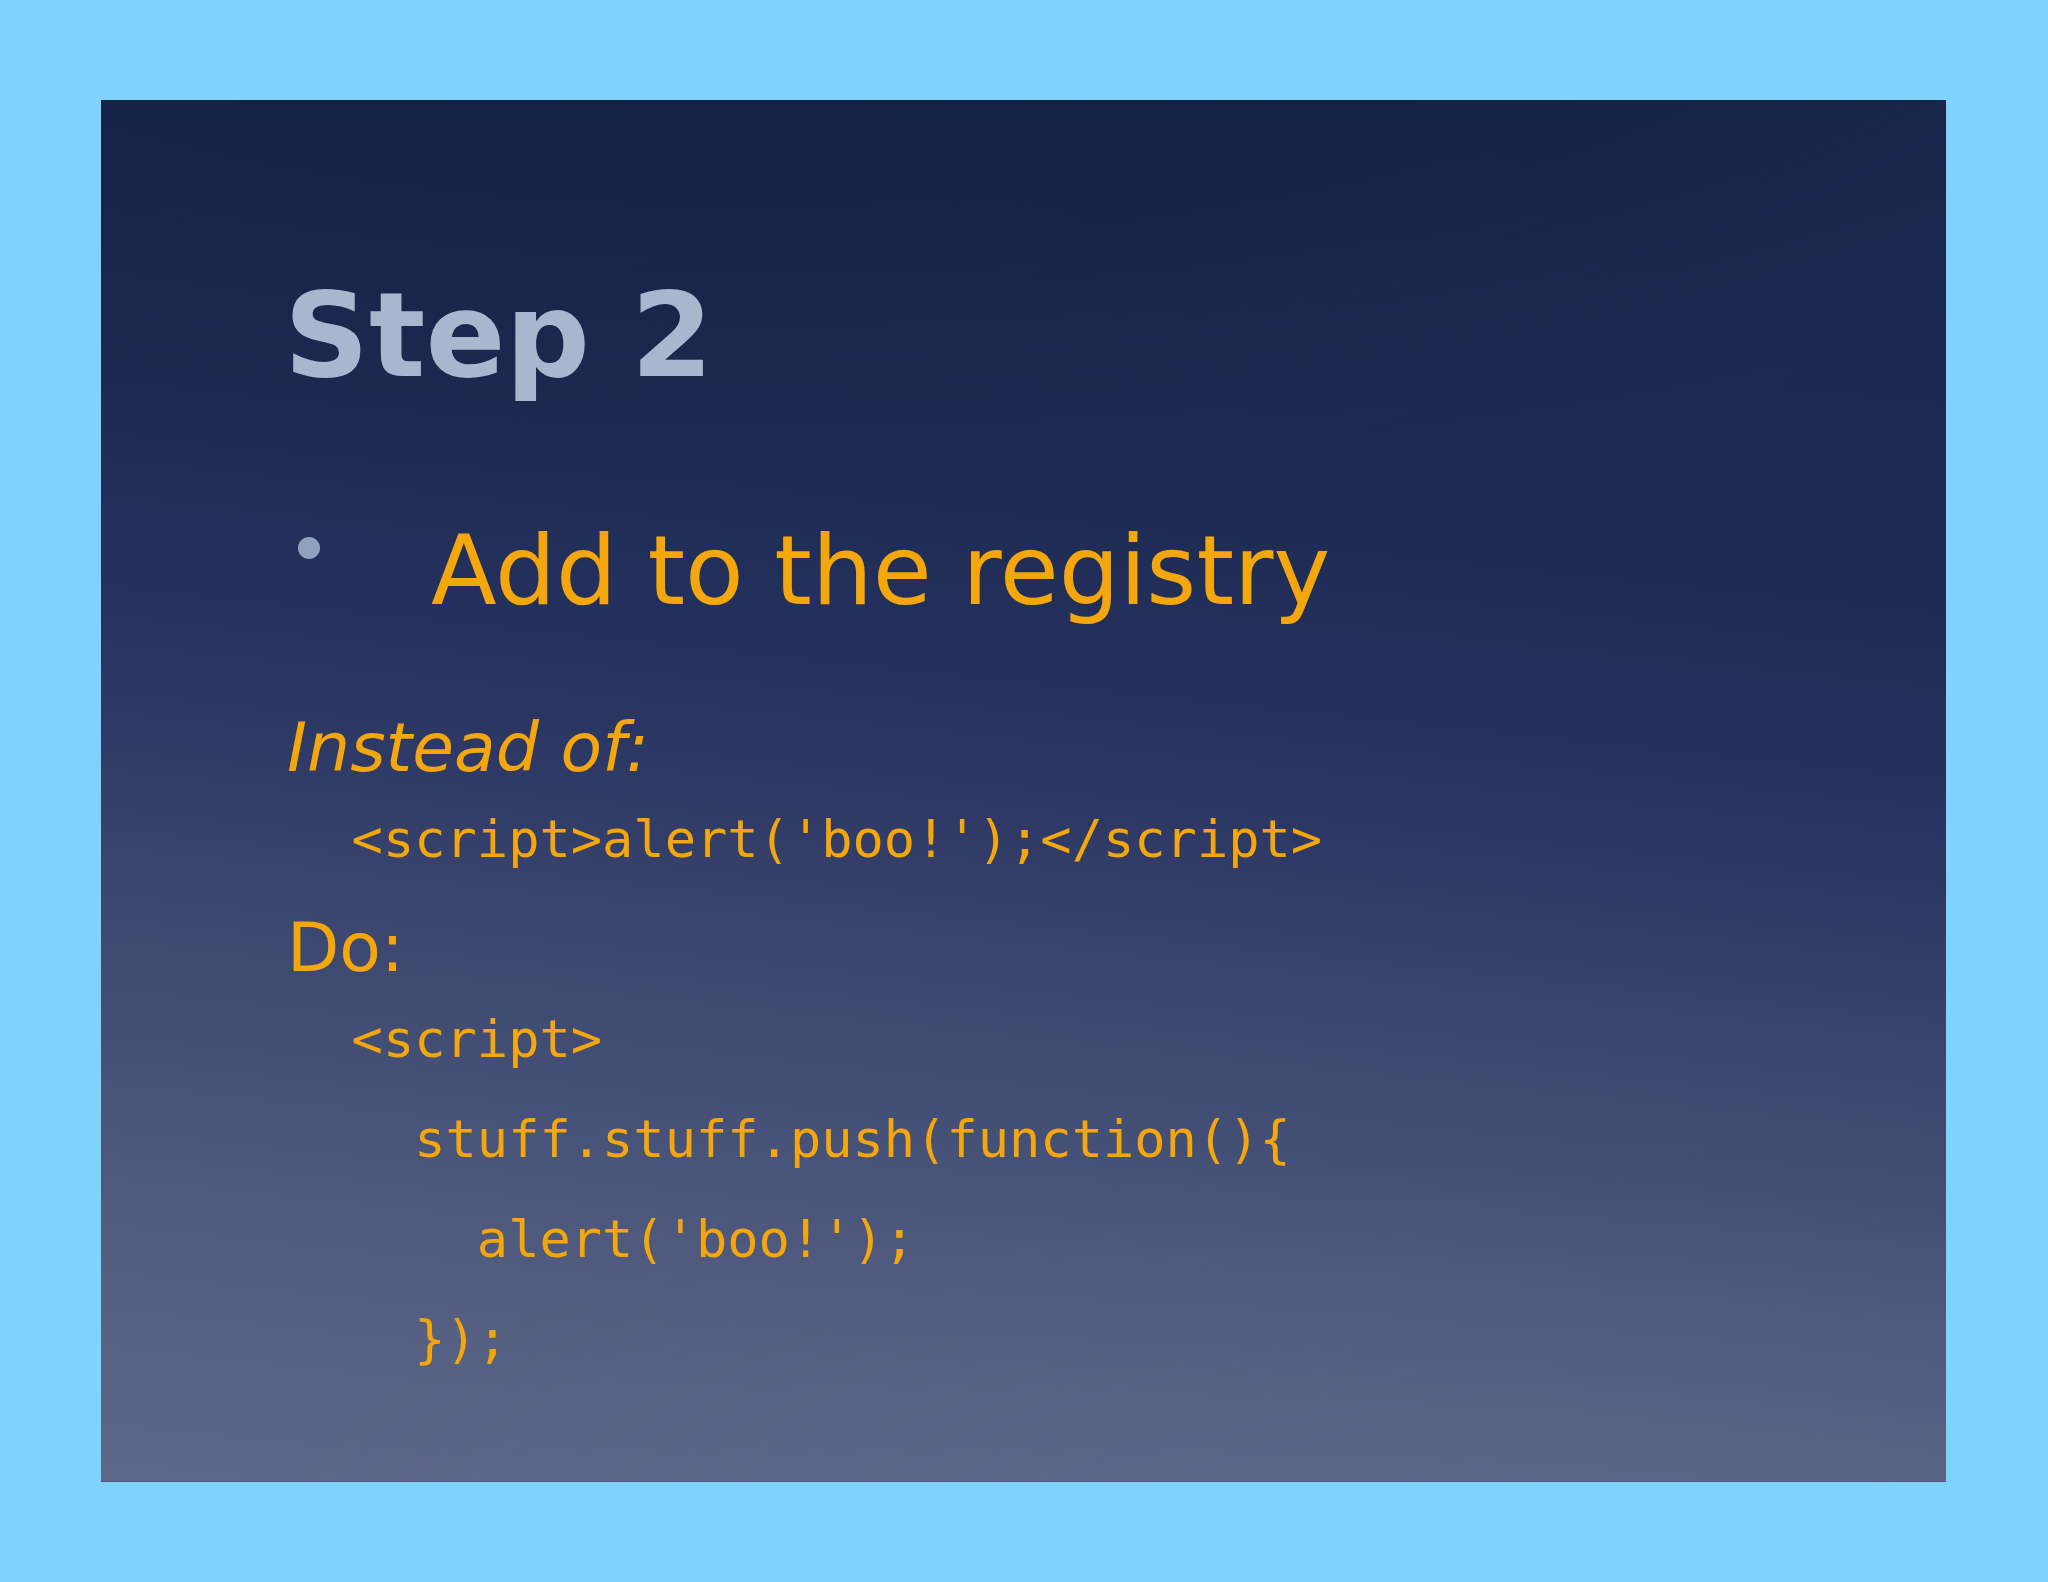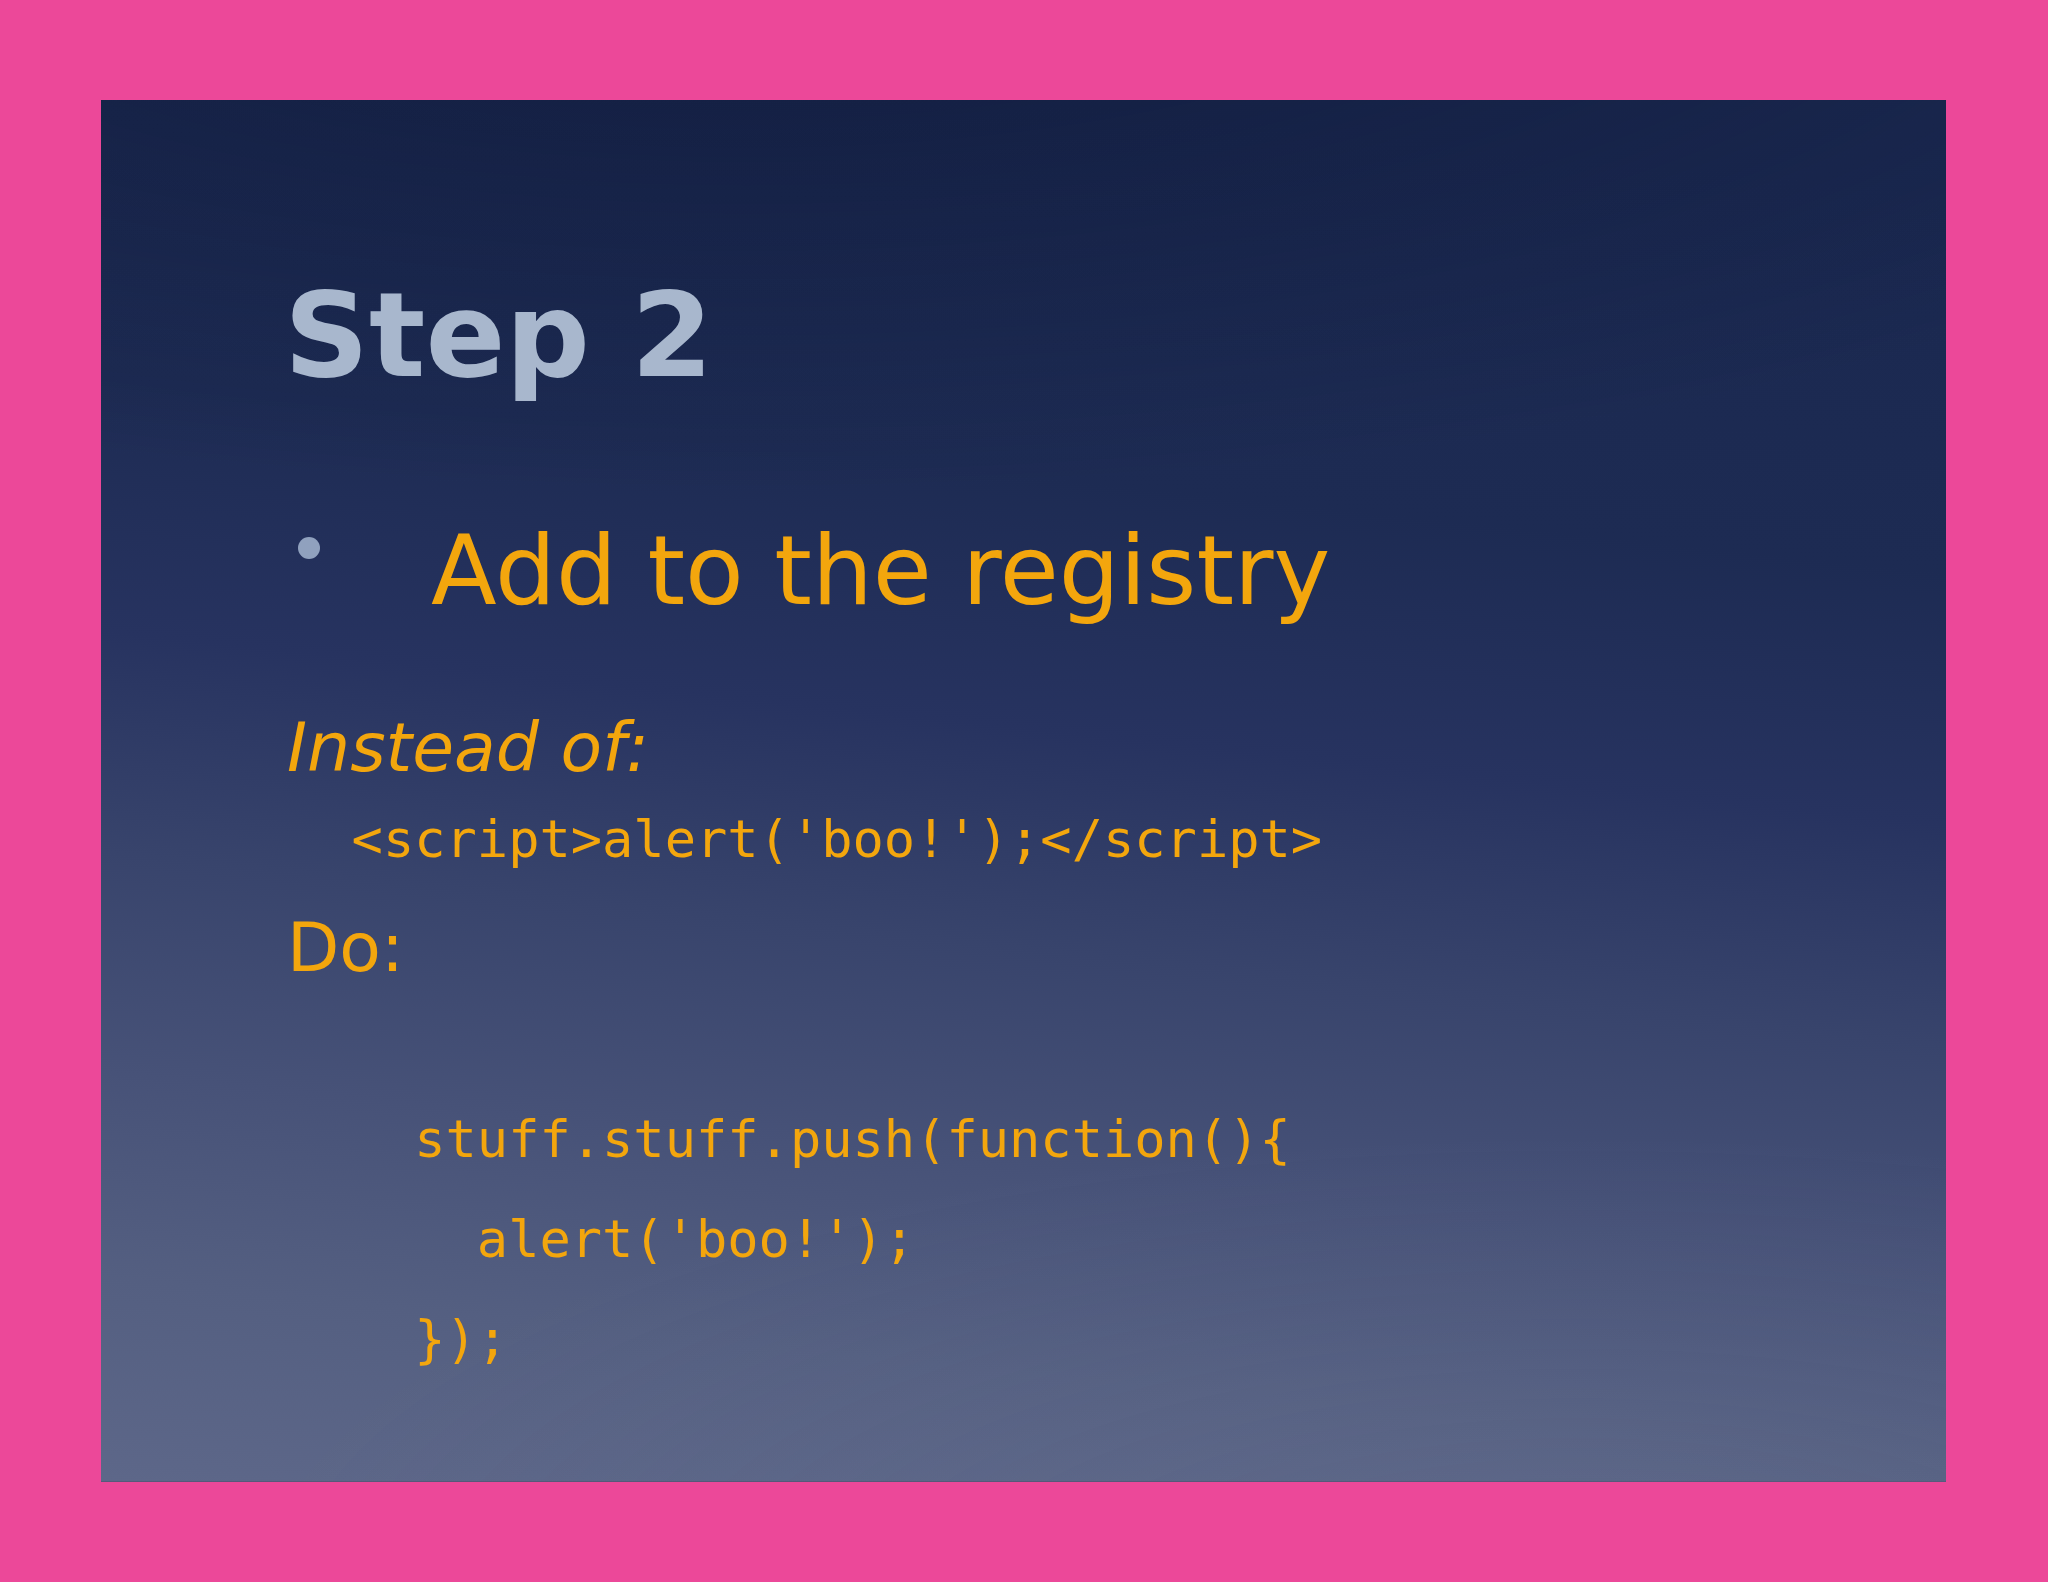--- a/index.html
+++ b/index.html
@@ -8,21 +8,21 @@
     width: 2048px;
     height: 1582px;
     background: #ffffff;
     overflow: hidden;
     font-family: "DejaVu Sans", sans-serif;
   }
   .page {
     position: relative;
     width: 2048px;
     height: 1582px;
-    background: #ec4899;
+    background: #7dd3fc;
     text-align: center;
   }
   .slide {
     position: absolute;
     left: 101px;
     top: 100px;
     width: 1845px;
     height: 1381px;
     overflow: hidden;
     background:
@@ -107,20 +107,21 @@
     <div class="bullet-dot"></div>
 
     <div class="bullet-text">Add to the registry</div>
 
     <div class="body-line label l1">Instead of:</div>
 
     <div class="body-line code l2">  &lt;script&gt;alert('boo!');&lt;/script&gt;</div>
 
     <div class="body-line label l3">Do:</div>
 
+    <div class="body-line code l4">  &lt;script&gt;</div>
 
     <div class="body-line code l5">    stuff.stuff.push(function(){</div>
 
     <div class="body-line code l6">      alert('boo!');</div>
 
     <div class="body-line code l7">    });</div>
 
 
   </div>
 </div>

